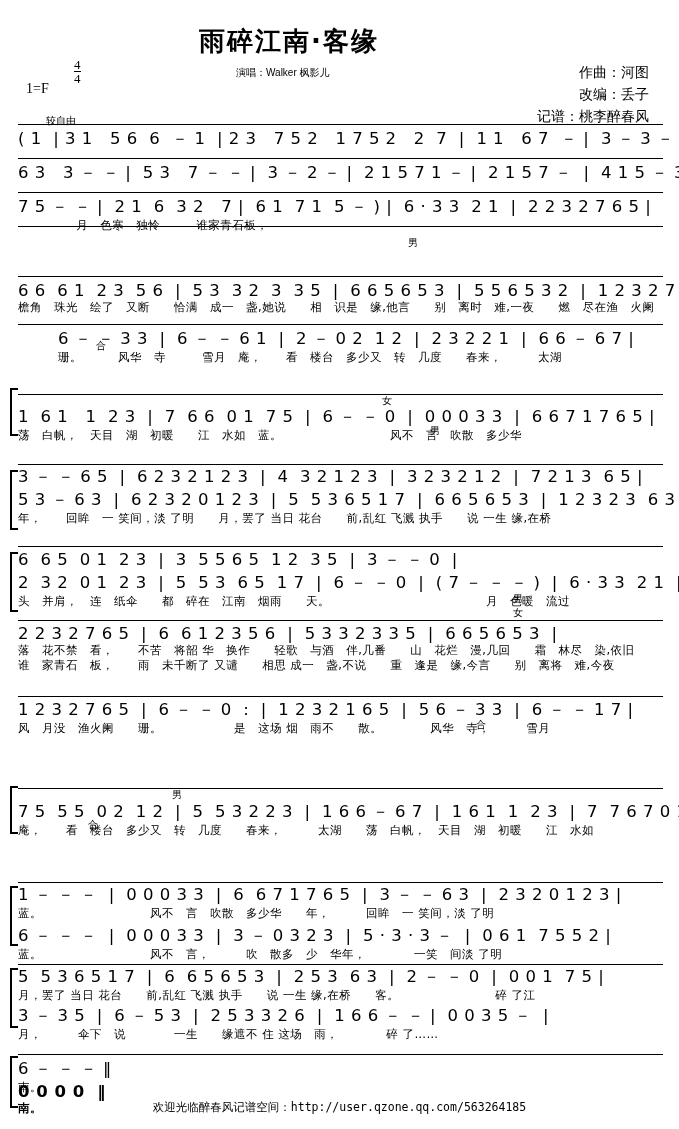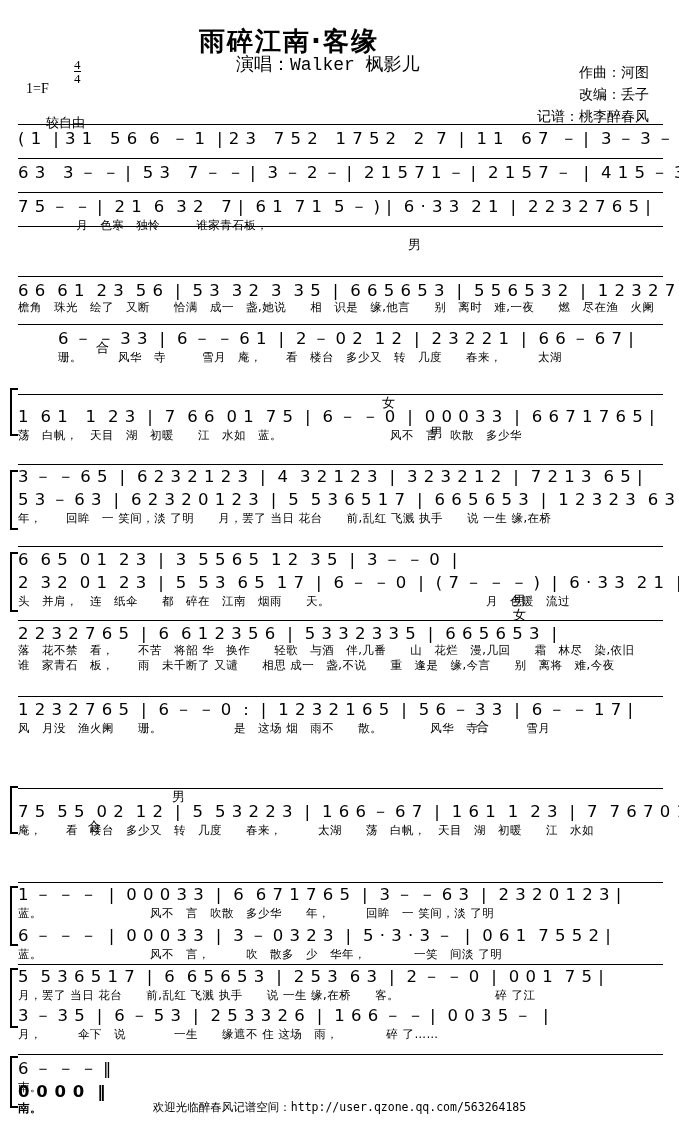--- a/index.html
+++ b/index.html
@@ -3,28 +3,28 @@
 <meta charset="utf-8">
 <style>
   html,body{margin:0;padding:0;background:#fff;}
   body{width:679px;height:1129px;position:relative;font-family:"Liberation Serif",serif;color:#000;overflow:hidden;}
   .sheet{position:absolute;inset:0;}
   .title{position:absolute;top:24px;left:0;width:578px;text-align:center;font-size:26px;font-weight:bold;letter-spacing:2px;font-family:"DejaVu Sans",sans-serif;}
   .key{position:absolute;left:26px;top:81px;font-size:14px;font-family:"Liberation Serif",serif;}
   .meter{position:absolute;left:74px;top:58px;font-size:13px;line-height:1.0;text-align:center;}
   .meter .n{display:block;}
   .meter .d{display:block;border-top:1px solid #000;}
-  .credit-center{position:absolute;left:236px;top:52px;font-size:18px;font-family:Liberation Mono, monospace;}
+  .credit-center{position:absolute;left:236px;top:66px;font-size:10px;font-family:Liberation Sans, sans-serif;}
   .credit-right{position:absolute;right:30px;text-align:right;font-size:14px;font-family:"DejaVu Sans",sans-serif;}
   .cr1{top:64px;margin-left:36px;}
   .cr2{top:86px;}
   .cr3{top:108px;margin-left:25px;}
   .notes{font-family:"DejaVu Sans",sans-serif;font-size:16.5px;letter-spacing:0.5px;white-space:pre;}
   .lyric{font-family:"DejaVu Sans",sans-serif;font-size:11.5px;letter-spacing:0.5px;white-space:pre;}
-  .ann{position:absolute;font-family:"DejaVu Sans",sans-serif;font-size:13px;}
+  .ann{position:absolute;font-family:"DejaVu Sans",sans-serif;font-size:10px;}
   .hr{position:absolute;left:18px;width:645px;border-top:1px solid #000;}
   .brace{position:absolute;border-left:2px solid #000;border-top:2px solid #000;border-bottom:2px solid #000;width:6px;}
   .footer{position:absolute;left:0;width:679px;bottom:14px;text-align:center;font-size:11.5px;font-family:"DejaVu Sans Mono",monospace;}
   .row{position:absolute;left:18px;width:648px;}
 </style>
 </head>
 <body>
 
 <div class="sheet">
 

